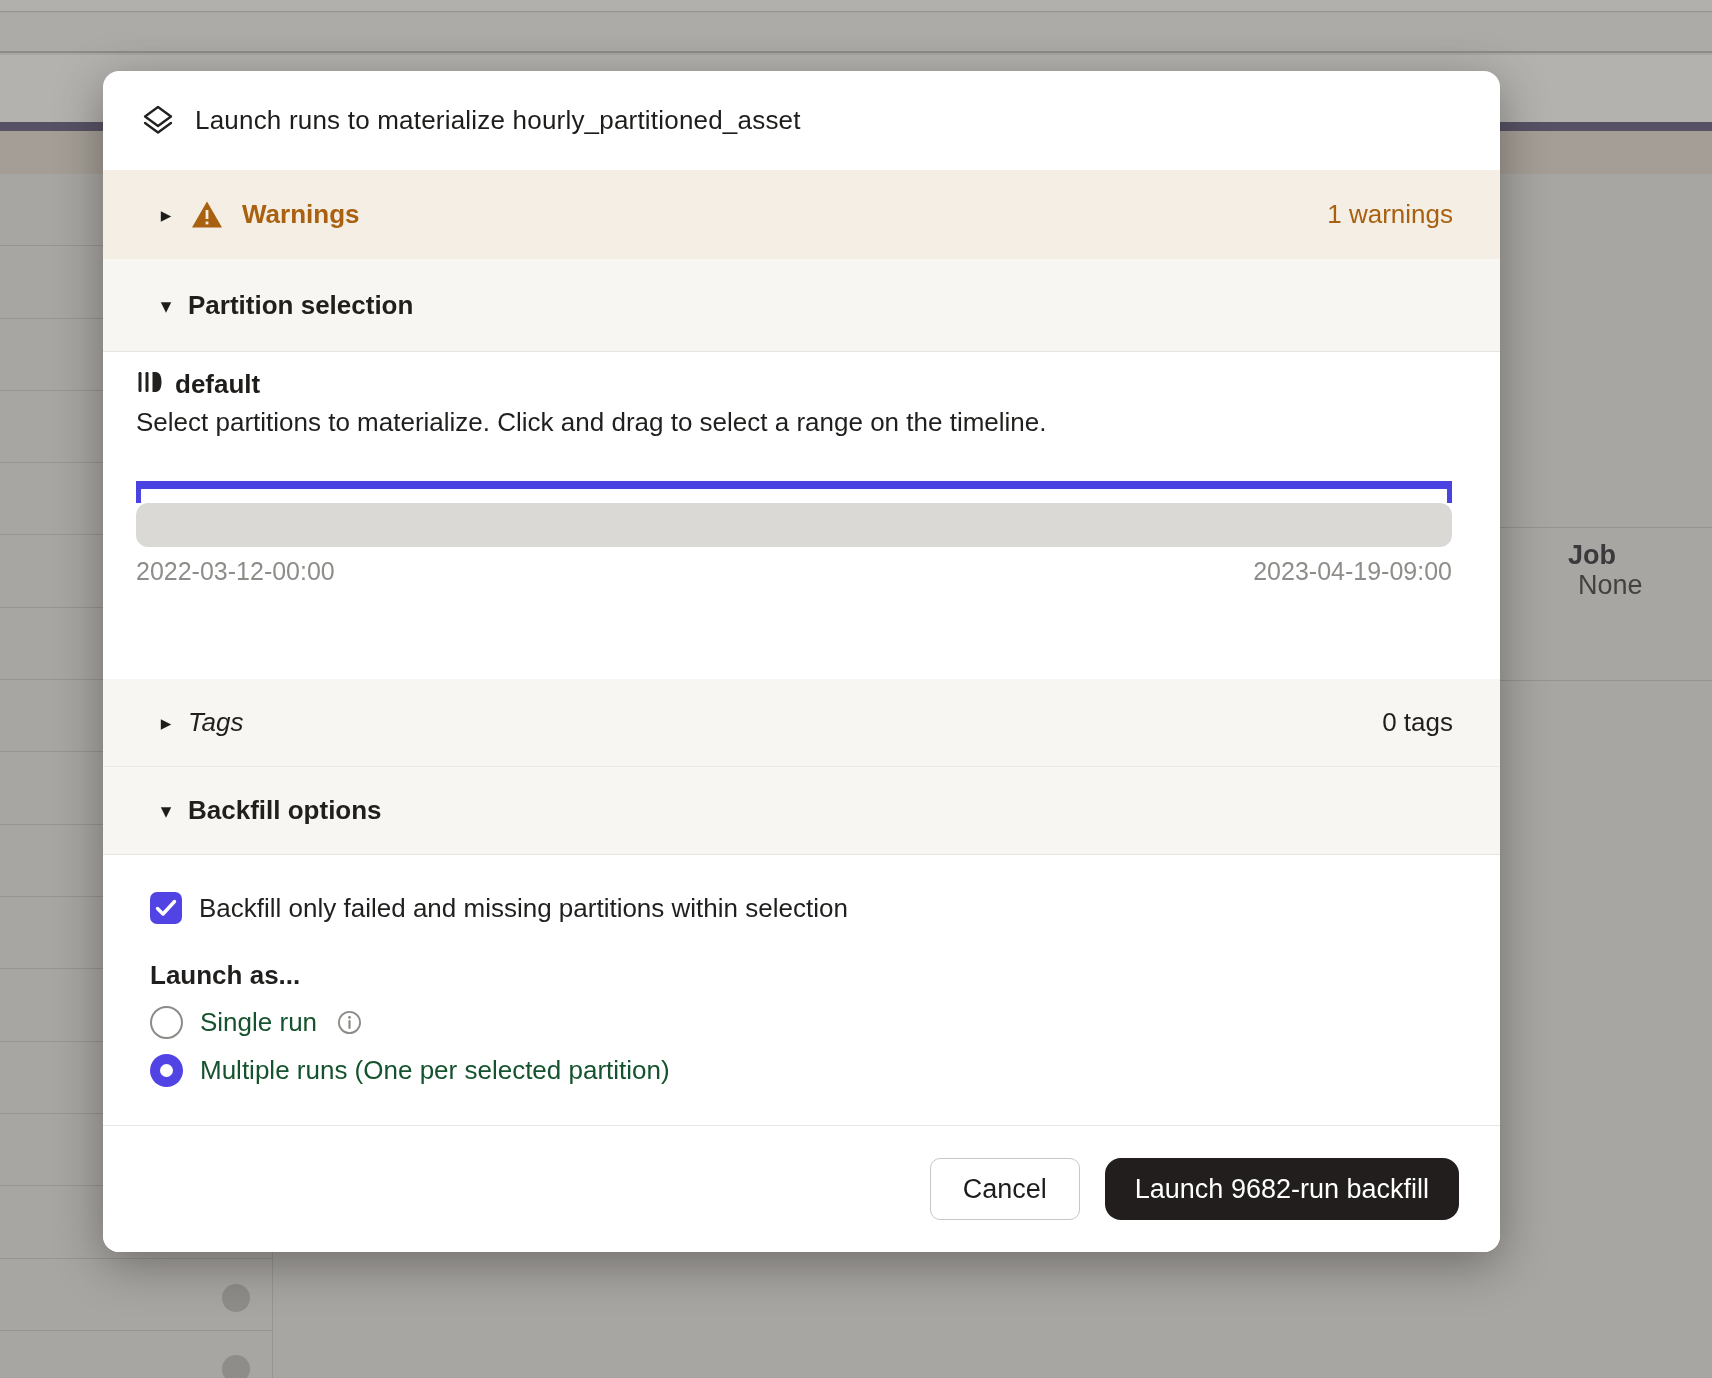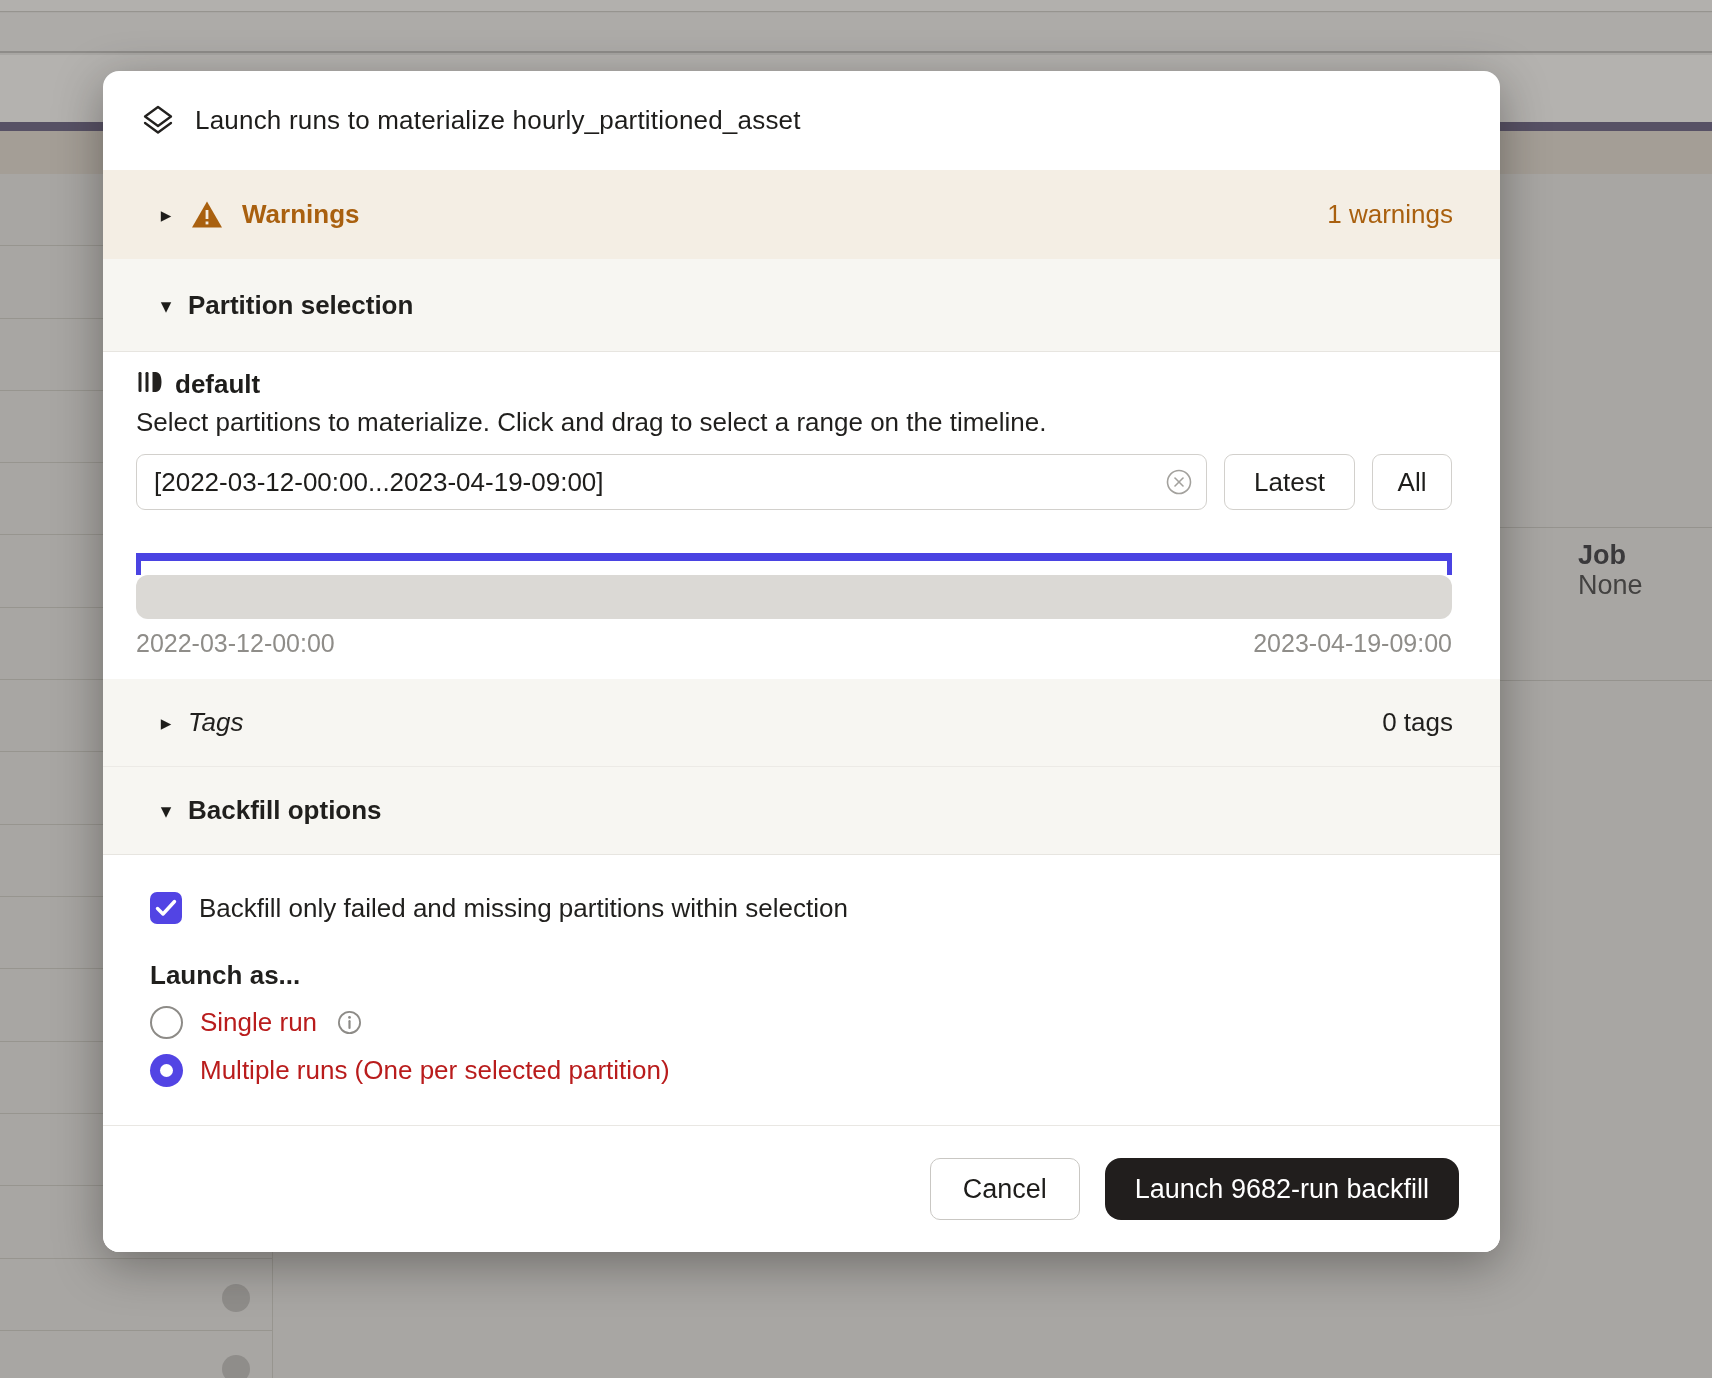--- a/index.html
+++ b/index.html
@@ -21,21 +21,21 @@
   .bd-rows {
     position:absolute; left:0; top:174px; width:272px; height:1204px;
     background:repeating-linear-gradient(to bottom, transparent 0, transparent 71.3px, #97958f 71.3px, #97958f 72.3px);
   }
   .bd-vline { position:absolute; left:272px; top:174px; width:1px; height:1204px; background:#97958f; }
   .bd-dot { position:absolute; width:28px; height:28px; border-radius:50%; background:#8f8d8a; }
   .bd-dot.d1 { left:222px; top:1284px; }
   .bd-dot.d2 { left:222px; top:1355px; }
   .bd-right { position:absolute; left:1500px; top:450px; width:212px; height:300px; }
   .bd-right .hline { position:absolute; left:0; width:212px; height:1px; background:#95938e; }
-  .bd-job-label { position:absolute; left:78px; top:90px; font-size:27px; font-weight:700; color:#3a393b; }
+  .bd-job-label { position:absolute; left:68px; top:90px; font-size:27px; font-weight:700; color:#3a393b; }
   .bd-job-value { position:absolute; left:78px; top:120px; font-size:27px; color:#434241; }
 
   
   .modal {
     position:absolute; left:103px; top:71px; width:1397px; height:1181px;
     background:#ffffff; border-radius:16px; overflow:hidden;
     box-shadow:0 12px 48px rgba(20,18,15,0.38);
     display:flex; flex-direction:column;
   }
   .m-header { height:99px; flex:0 0 auto; display:flex; align-items:center; padding:0 40px 0 37px; gap:19px; }
@@ -89,21 +89,21 @@
   .m-bf-body { height:270px; background:#fff; padding:0 48px 0 47px; display:flex; flex-direction:column; }
   .cb-row { margin-top:37px; display:flex; align-items:center; gap:17px; cursor:pointer; }
   .checkbox { width:32px; height:32px; border-radius:7px; background:#5244e4; display:flex; align-items:center; justify-content:center; flex:0 0 auto; }
   .cb-label { font-size:26px; color:#201f1d; }
   .launch-as { margin-top:36px; font-size:26px; font-weight:600; color:#201f1d; }
   .radio-row { margin-top:14px; display:flex; align-items:center; gap:17px; height:34px; cursor:pointer; }
   .radio { width:33px; height:33px; border-radius:50%; flex:0 0 auto; }
   .radio.off { border:2.5px solid #8d8b87; background:#fff; }
   .radio.on { background:#5244e4; position:relative; }
   .radio.on::after { content:""; position:absolute; left:10px; top:10px; width:13px; height:13px; border-radius:50%; background:#fff; }
-  .radio-label { font-size:26px; color:#b91c1c; }
+  .radio-label { font-size:26px; color:#14532d; }
   .info-ic { margin-left:3px; flex:0 0 auto; cursor:pointer; }
 
   .m-footer { flex:1 1 auto; border-top:1px solid #e9e7e3; display:flex; align-items:center; justify-content:flex-end; gap:25px; padding-right:41px; background:#fff; }
   .btn-cancel {
     height:62px; padding:0 32px; border:1px solid #c9c7c3; border-radius:10px; background:#fff;
     font-size:27px; color:#1e1d1b; font-family:inherit; cursor:pointer;
   }
   .btn-launch {
     height:62px; padding:0 30px; border:none; border-radius:16px; background:#211e1d;
     font-size:27px; color:#ffffff; font-family:inherit; cursor:pointer;
@@ -162,32 +162,20 @@
     <div class="dim-row">
       <svg width="26" height="26" viewBox="0 0 26 26">
         <rect x="2.5" y="3" width="3" height="20" rx="1.2" fill="#23211f"></rect>
         <rect x="9.5" y="3" width="3" height="20" rx="1.2" fill="#23211f"></rect>
         <path d="M16.5 3 h3.2 c3.4 0 5.8 3.6 5.8 10 s-2.4 10 -5.8 10 h-3.2 Z" fill="#23211f"></path>
       </svg>
       <span class="dim-name">default</span>
     </div>
     <div class="part-desc">Select partitions to materialize. Click and drag to select a range on the timeline.</div>
 
-    <div class="input-row">
-      <div class="range-wrap">
-        <input class="range-input" type="text" value="[2022-03-12-00:00...2023-04-19-09:00]" style="">
-        <svg class="clear-btn" viewBox="0 0 28 28">
-          <circle cx="14" cy="14" r="11.5" fill="none" stroke="#a3a19d" stroke-width="1.6"></circle>
-          <line x1="10" y1="10" x2="18" y2="18" stroke="#a3a19d" stroke-width="1.6" stroke-linecap="round"></line>
-          <line x1="18" y1="10" x2="10" y2="18" stroke="#a3a19d" stroke-width="1.6" stroke-linecap="round"></line>
-        </svg>
-      </div>
-      <button class="btn-ghost btn-latest">Latest</button>
-      <button class="btn-ghost btn-all">All</button>
-    </div>
 
     <div class="sel-bar"></div>
     <div class="timeline"></div>
     <div class="tl-dates">
       <span>2022-03-12-00:00</span>
       <span>2023-04-19-09:00</span>
     </div>
   </div>
 
   <div class="row-section m-tags">

